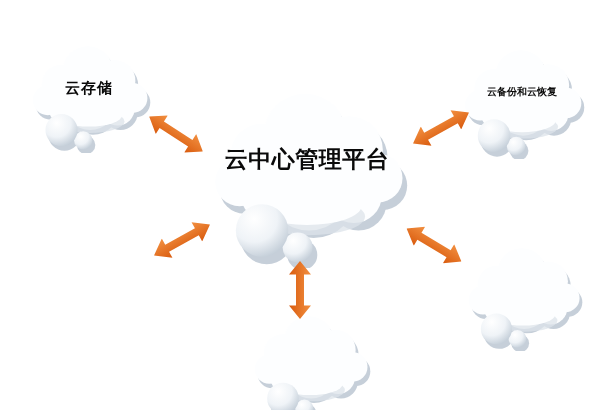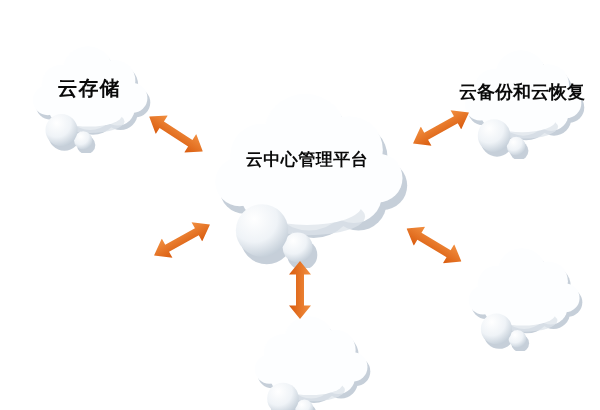--- a/index.html
+++ b/index.html
@@ -11,28 +11,28 @@
     font-family:"DejaVu Sans","Liberation Sans",sans-serif;
   }
   .cloud{position:absolute;}
   .cloud-art{position:absolute;left:0;top:0;width:100%;height:100%;display:block;}
   .cloud-label{
     position:absolute;left:0;right:0;top:31%;
     text-align:center;font-weight:bold;color:#0a0a0a;
     white-space:nowrap;letter-spacing:1px;line-height:20px;
   }
   .node-center{left:204px;top:90px;width:206px;height:178px;}
-  .node-center .cloud-label{top:33%;font-size:17px;letter-spacing:0.5px;}
+  .node-center .cloud-label{top:33%;font-size:23px;letter-spacing:0.5px;}
   .node-storage{left:26px;top:44px;width:126px;height:109px;}
   .node-backup{left:458px;top:48px;width:128px;height:111px;}
-  .node-backup .cloud-label{font-size:18px;letter-spacing:0px;}
+  .node-backup .cloud-label{font-size:10px;letter-spacing:0px;}
   .node-monitor{left:40px;top:242px;width:126px;height:109px;}
   .node-distribution{left:462px;top:246px;width:122px;height:105px;}
   .node-compute{left:248px;top:314px;width:124px;height:107px;}
-  .sat-label{font-size:20px;}
+  .sat-label{font-size:15px;}
   .arrow{position:absolute;width:64px;height:22px;transform-origin:50% 50%;}
   .arrow-storage{left:144px;top:123px;transform:rotate(33deg);}
   .arrow-backup{left:409px;top:117px;transform:rotate(-29deg);}
   .arrow-monitor{left:150px;top:229px;transform:rotate(-29deg);}
   .arrow-distribution{left:402px;top:234px;transform:rotate(31deg);}
   .arrow-compute{left:271px;top:279px;width:58px;transform:rotate(90deg);}
   .hidden-defs{position:absolute;width:0;height:0;overflow:hidden;}
 </style>
 </head>
 <body>

